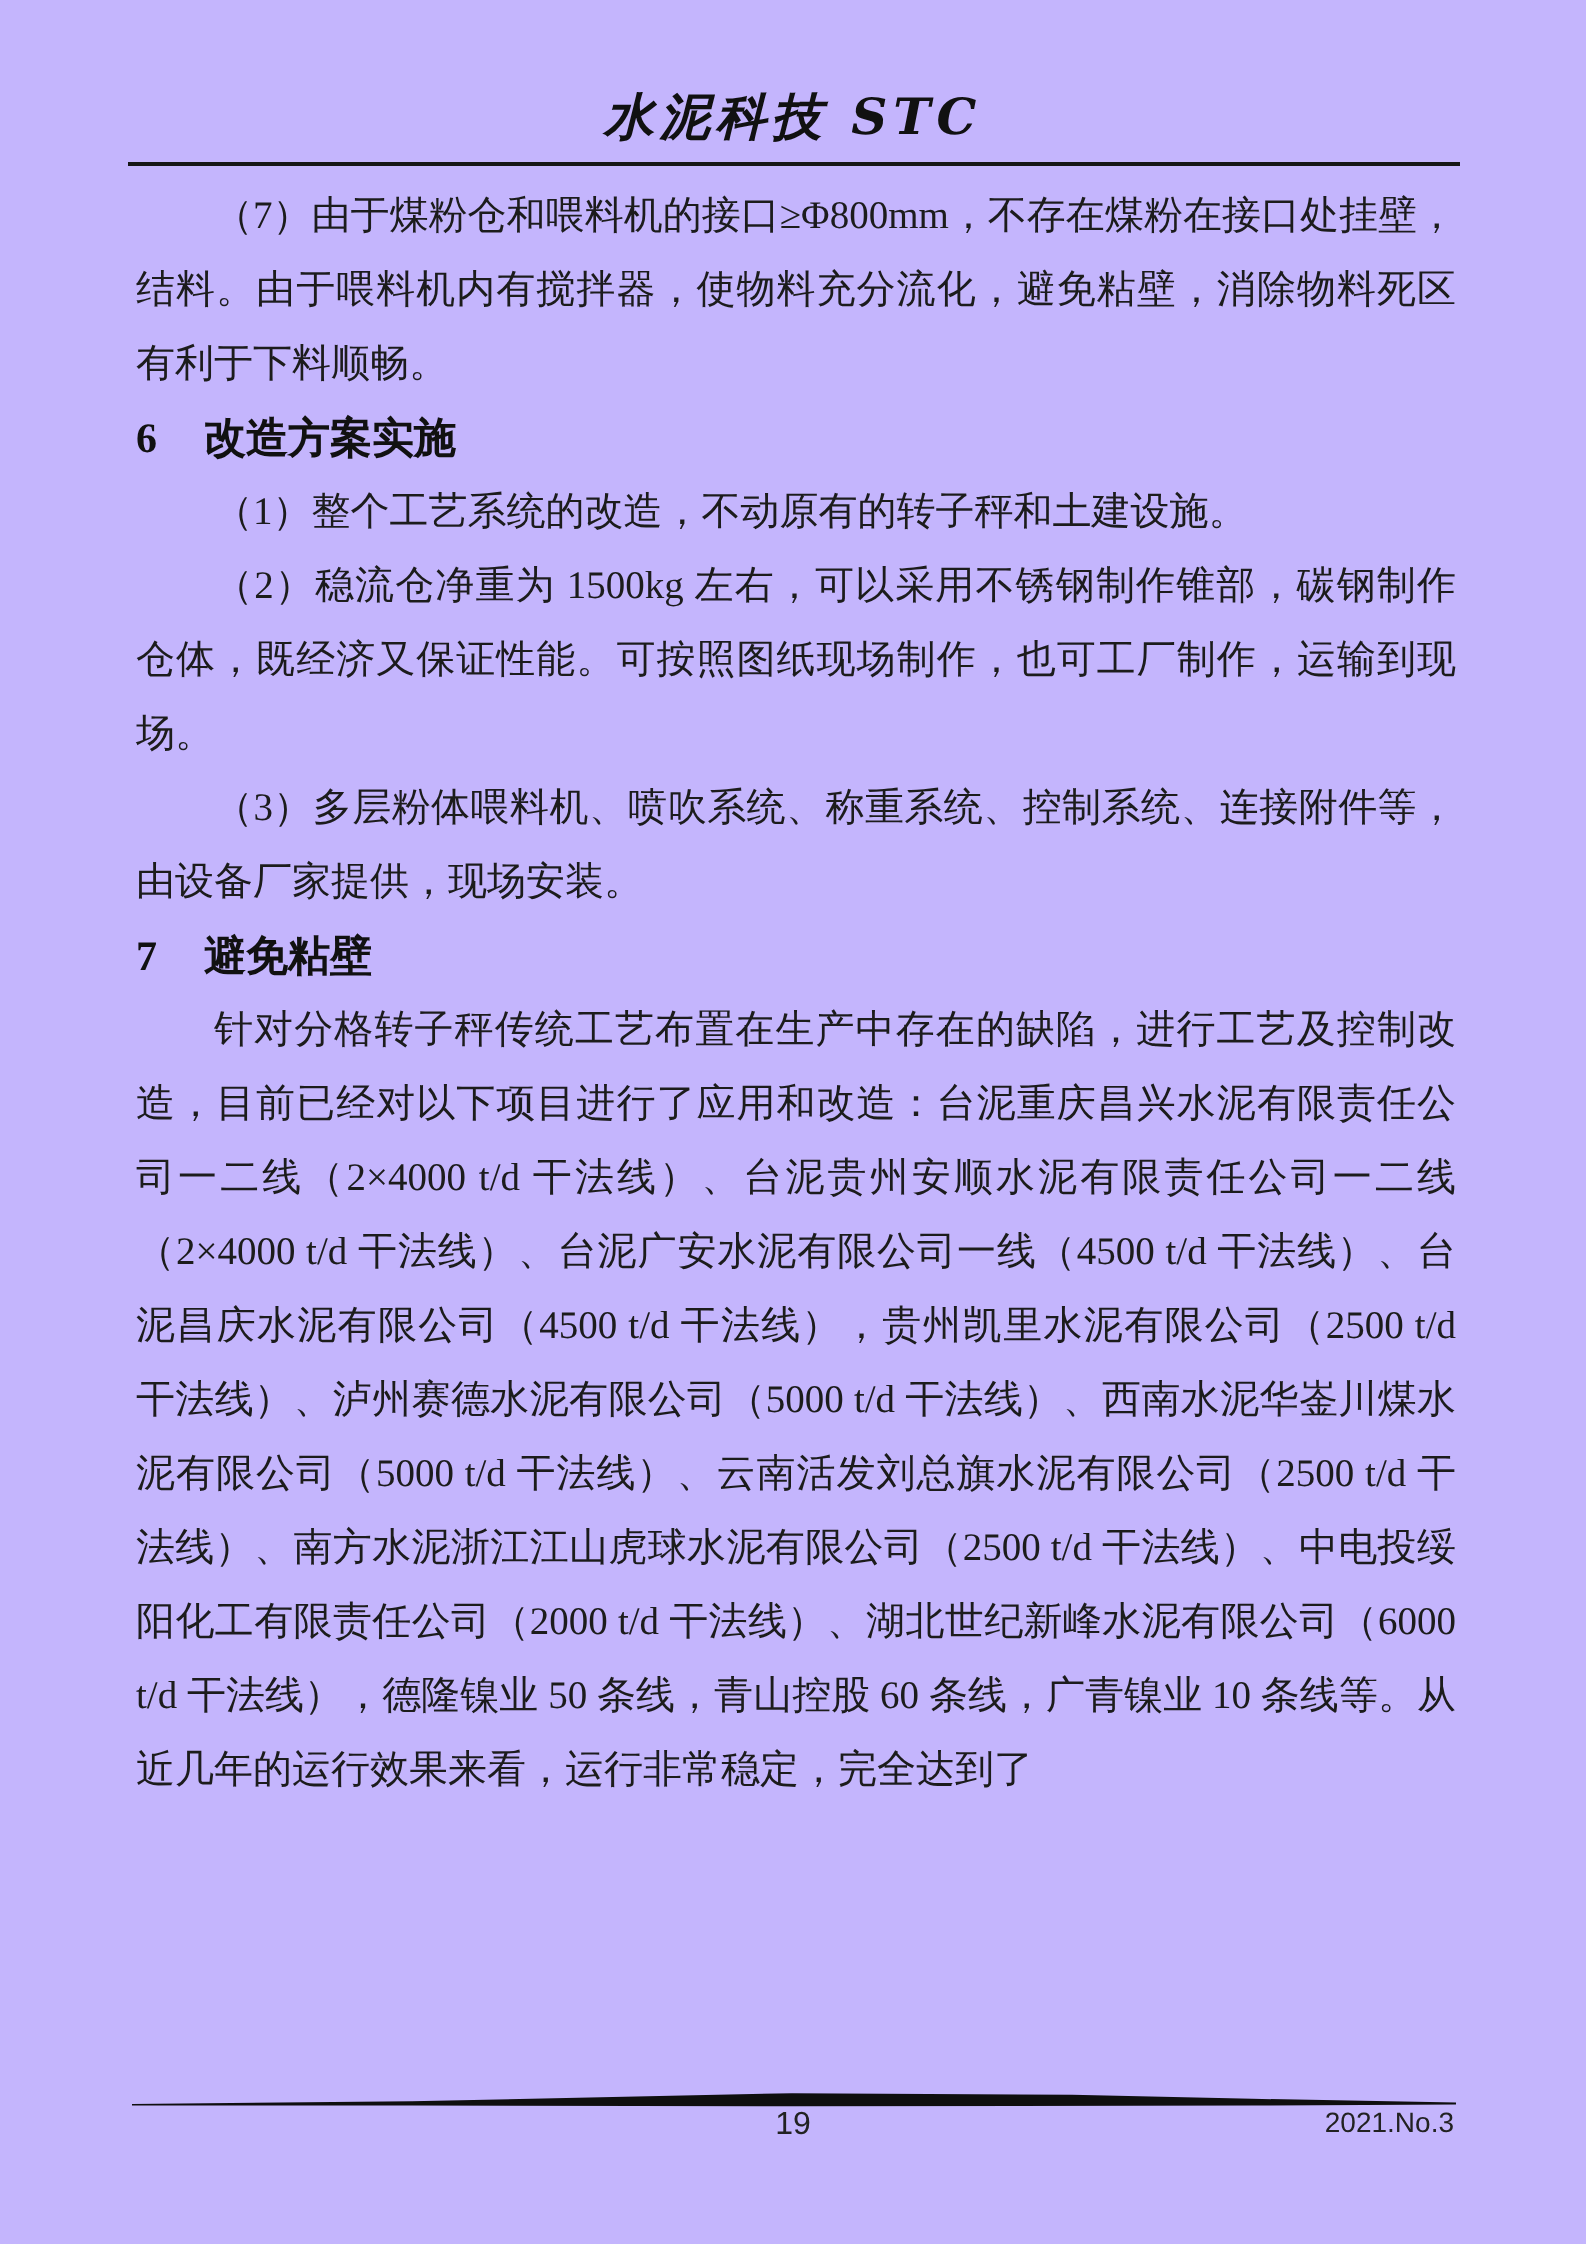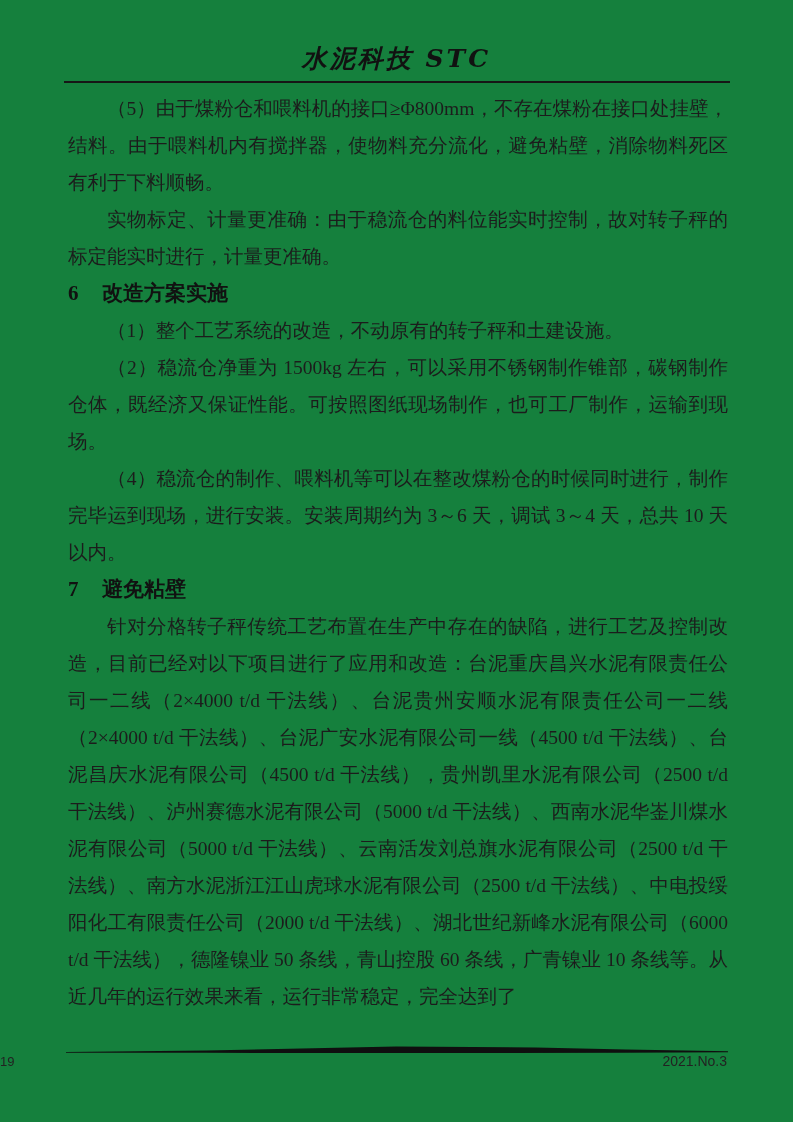--- a/index.html
+++ b/index.html
@@ -1,21 +1,21 @@
 <!DOCTYPE html>
 <html lang="zh"><head>
 <meta charset="utf-8">
 <style>
   * { margin: 0; padding: 0; box-sizing: border-box; }
   html, body { background: #ffffff; }
   .page {
     position: relative;
     width: 793px;
     height: 1122px;
-    background: #15803d;
+    background: #c4b5fd;
     overflow: hidden;
     font-family: "Liberation Serif", "DejaVu Serif", serif;
     color: #1c1c1c;
   }
   .journal-header {
     position: absolute;
     top: 42px;
     left: 0;
     width: 100%;
     text-align: center;
@@ -62,23 +62,23 @@
     left: 66px;
     width: 662px;
     height: 8px;
     display: block;
   }
   .page-number {
     position: absolute;
     top: 1054px;
     left: 0;
     width: 100%;
-    text-align: left;
+    text-align: center;
     font-family: "Liberation Sans", "DejaVu Sans", sans-serif;
-    font-size: 13px;
+    font-size: 16px;
     color: #222222;
   }
   .issue-label {
     position: absolute;
     top: 1053px;
     right: 66px;
     font-family: "Liberation Sans", "DejaVu Sans", sans-serif;
     font-size: 14px;
     color: #222222;
   }
@@ -86,26 +86,25 @@
 </head>
 <body>
 
 <div class="page">
 
   <div class="journal-header">水泥科技 STC</div>
 
   <div class="header-rule"></div>
 
   <div class="content" id="content">
-      <div class="para">（5）由于煤粉仓和喂料机的接口≥Φ800mm，不存在煤粉在接口处挂壁，结料。由于喂料机内有搅拌器，使物料充分流化，避免粘壁，消除物料死区有利于下料顺畅。</div>
-      <div class="para">实物标定、计量更准确：由于稳流仓的料位能实时控制，故对转子秤的标定能实时进行，计量更准确。</div>
+      <div class="para">（7）由于煤粉仓和喂料机的接口≥Φ800mm，不存在煤粉在接口处挂壁，结料。由于喂料机内有搅拌器，使物料充分流化，避免粘壁，消除物料死区有利于下料顺畅。</div>
       <div class="heading"><span class="h-num">6</span><span>改造方案实施</span></div>
       <div class="para">（1）整个工艺系统的改造，不动原有的转子秤和土建设施。</div>
       <div class="para">（2）稳流仓净重为 1500kg 左右，可以采用不锈钢制作锥部，碳钢制作仓体，既经济又保证性能。可按照图纸现场制作，也可工厂制作，运输到现场。</div>
-      <div class="para">（4）稳流仓的制作、喂料机等可以在整改煤粉仓的时候同时进行，制作完毕运到现场，进行安装。安装周期约为 3～6 天，调试 3～4 天，总共 10 天以内。</div>
+      <div class="para">（3）多层粉体喂料机、喷吹系统、称重系统、控制系统、连接附件等，由设备厂家提供，现场安装。</div>
       <div class="heading"><span class="h-num">7</span><span>避免粘壁</span></div>
       <div class="para">针对分格转子秤传统工艺布置在生产中存在的缺陷，进行工艺及控制改造，目前已经对以下项目进行了应用和改造：台泥重庆昌兴水泥有限责任公司一二线（2×4000 t/d 干法线）、台泥贵州安顺水泥有限责任公司一二线（2×4000 t/d 干法线）、台泥广安水泥有限公司一线（4500 t/d 干法线）、台泥昌庆水泥有限公司（4500 t/d 干法线），贵州凯里水泥有限公司（2500 t/d 干法线）、泸州赛德水泥有限公司（5000 t/d 干法线）、西南水泥华崟川煤水泥有限公司（5000 t/d 干法线）、云南活发刘总旗水泥有限公司（2500 t/d 干法线）、南方水泥浙江江山虎球水泥有限公司（2500 t/d 干法线）、中电投绥阳化工有限责任公司（2000 t/d 干法线）、湖北世纪新峰水泥有限公司（6000 t/d 干法线），德隆镍业 50 条线，青山控股 60 条线，广青镍业 10 条线等。从近几年的运行效果来看，运行非常稳定，完全达到了</div>
     </div>
 
   <svg class="footer-rule" viewBox="0 0 662 8" preserveAspectRatio="none" aria-hidden="true">
     <polygon points="0,6 140,4.6 330,0.6 470,1.4 560,3.4 662,5.2 662,6.2 560,6.8 330,7.1 140,6.8 0,6.8" fill="#0f0f0f"></polygon>
   </svg>
 
   <div class="page-number">19</div>
 

